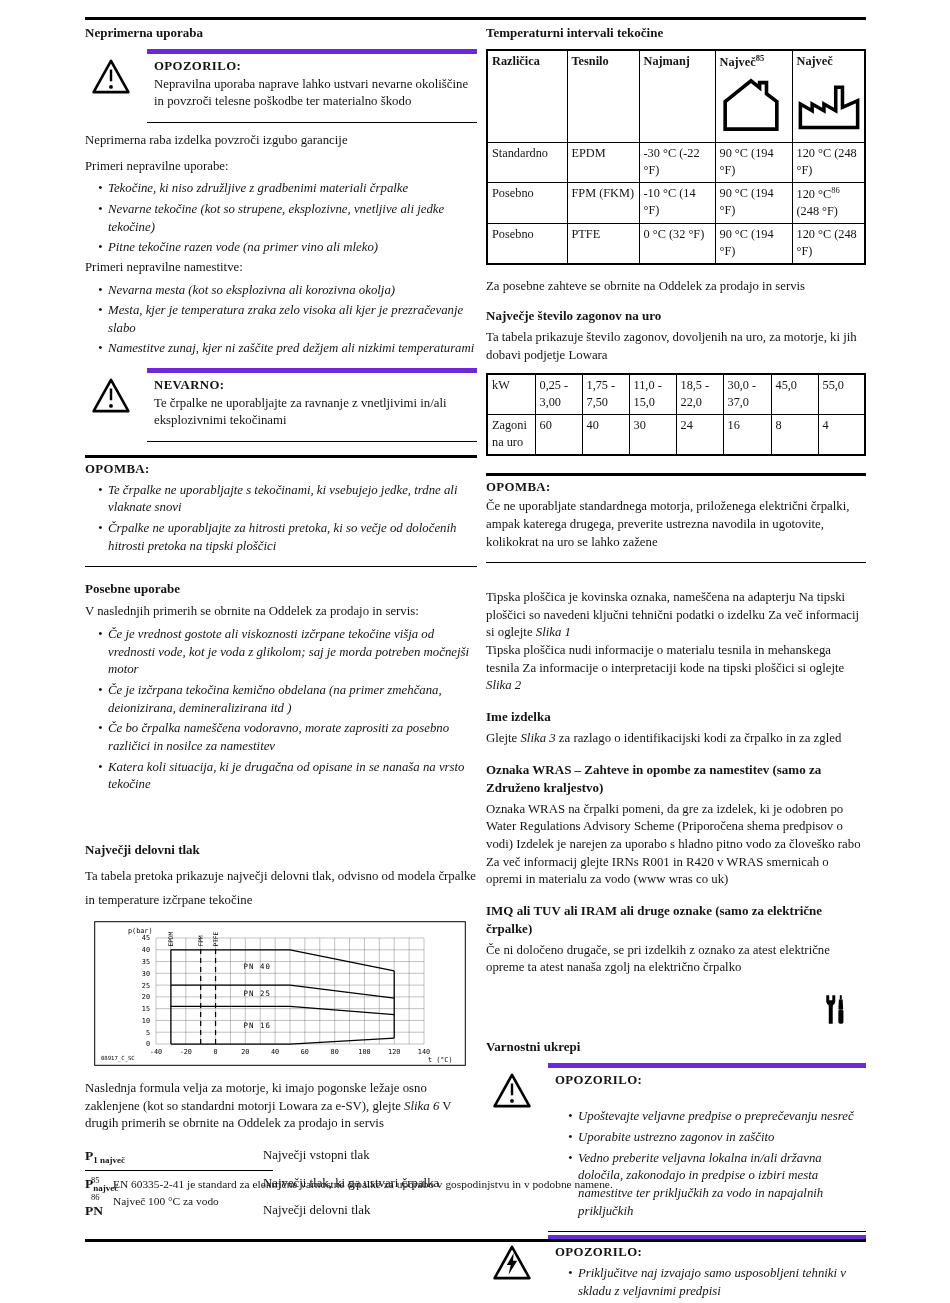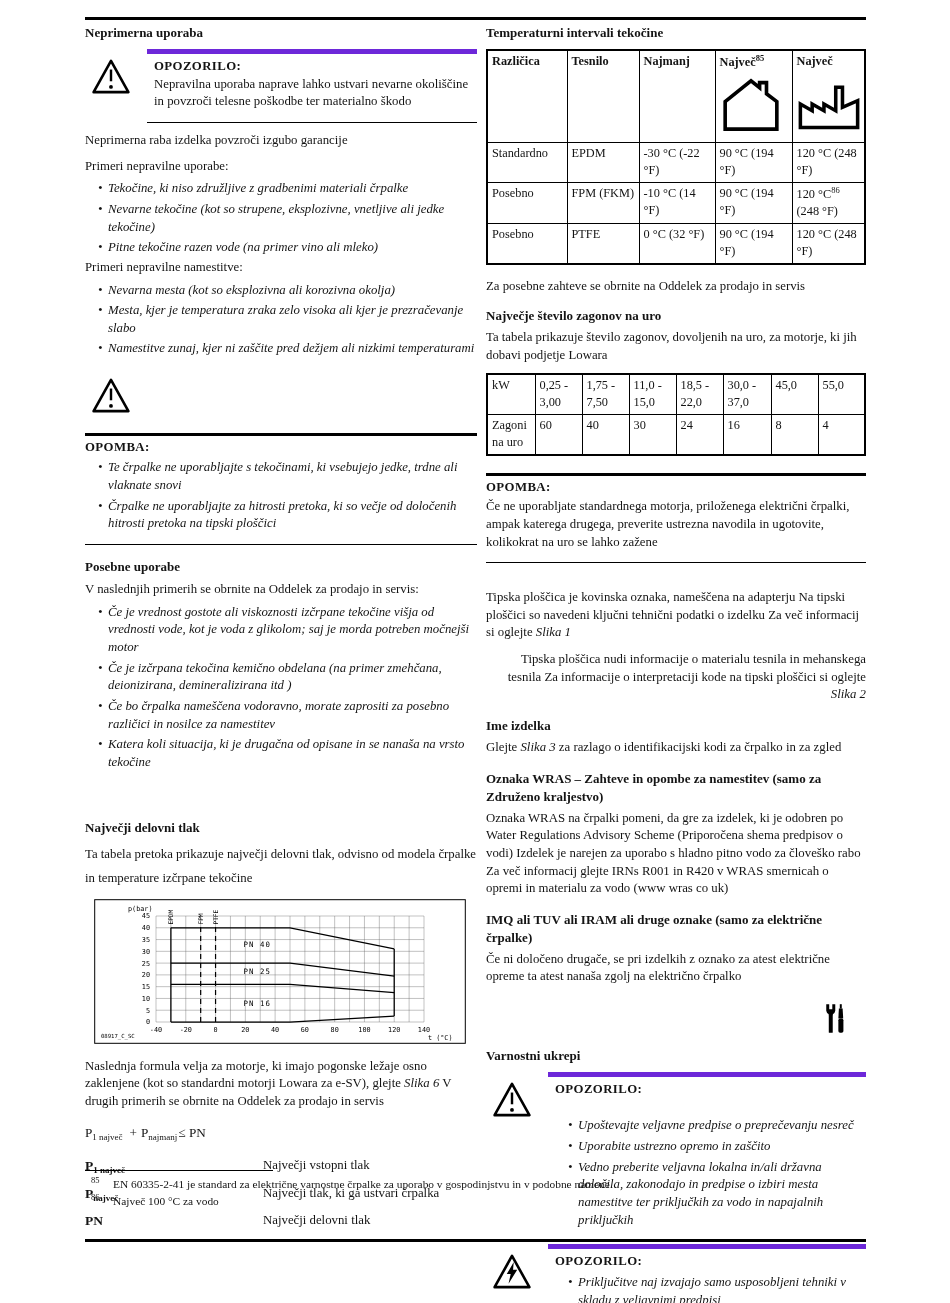--- a/index.html
+++ b/index.html
@@ -80,20 +80,24 @@
       <li>Namestitve zunaj, kjer ni zaščite pred dežjem ali nizkimi temperaturami</li>
     </ul>
 
     <div class="warnbox" style="margin-top:10px;">
       <div class="tri">
         <svg width="40" height="37" viewBox="0 0 46 42">
             <path d="M23 3 L43 39 H3 Z" fill="none" stroke="#000" stroke-width="3" stroke-linejoin="round"></path>
             <rect x="21.6" y="13" width="2.8" height="13.5" fill="#000"></rect>
             <circle cx="23" cy="33" r="2.2" fill="#000"></circle>
           </svg>
+      </div>
+      <div class="wc">
+        <div class="wtitle">NEVARNO:</div>
+        <div>Te črpalke ne uporabljajte za ravnanje z vnetljivimi in/ali eksplozivnimi tekočinami</div>
       </div>
     </div>
 
     <div class="notebox" style="margin-top:13px;">
       <div class="wtitle">OPOMBA:</div>
       <ul class="bl" style="margin-top:3px;">
         <li>Te črpalke ne uporabljajte s tekočinami, ki vsebujejo jedke, trdne ali vlaknate snovi</li>
         <li>Črpalke ne uporabljajte za hitrosti pretoka, ki so večje od določenih hitrosti pretoka na tipski ploščici</li>
       </ul>
     </div>
@@ -176,21 +180,20 @@
         <polyline points="76.88888888888889,123 76.88888888888889,28.777777777777786" fill="none" stroke="#000" stroke-width="1.25"></polyline>
         <polyline points="300.2222222222222,117.11111111111111 300.2222222222222,49.977777777777774" fill="none" stroke="#000" stroke-width="1.25"></polyline>
         <text x="163.24444444444444" y="47.62222222222222" text-anchor="middle" font-size="7.4" fill="#000" letter-spacing="1">PN 40</text>
         <text x="163.24444444444444" y="74.71111111111111" text-anchor="middle" font-size="7.4" fill="#000" letter-spacing="1">PN 25</text>
         <text x="163.24444444444444" y="106.5111111111111" text-anchor="middle" font-size="7.4" fill="#000" letter-spacing="1">PN 16</text>
         <text x="7" y="139" text-anchor="start" font-size="5.6" fill="#000">08917_C_SC</text>
       </svg>
 
     <p style="margin-top:14px;"><span>Naslednja formula velja za motorje, ki imajo pogonske ležaje osno zaklenjene (kot so standardni motorji Lowara za e-SV), glejte </span><i>Slika 6</i><span>  V drugih primerih se obrnite na Oddelek za prodajo in servis</span></p>
 
-    <p class="formula"><span>P</span><sub style="margin-right:3px;">1 največ</sub><span style="margin:0 4px;">+</span><span>P</span><sub style="margin-right:1px;">najmanj</sub><span>≤ PN</span></p>
 
     <div class="defs">
       <div class="dterm"><b>P</b><sub>1 največ</sub></div>
       <div class="ddesc">Največji vstopni tlak</div>
       <div class="dterm"><b>P</b><sub>največ</sub></div>
       <div class="ddesc">Največji tlak, ki ga ustvari črpalka</div>
       <div class="dterm"><b>PN</b><sub></sub></div>
       <div class="ddesc">Največji delovni tlak</div>
     </div>
   </div>
@@ -290,21 +293,21 @@
       </tr>
     </tbody>
       </table>
 
     <div class="notebox" style="margin-top:17px;">
       <div class="wtitle">OPOMBA:</div>
       <p style="margin-top:2px;">Če ne uporabljate standardnega motorja, priloženega električni črpalki, ampak katerega drugega, preverite ustrezna navodila in ugotovite, kolikokrat na uro se lahko zažene</p>
     </div>
 
     <p style="margin-top:26px;"><span>Tipska ploščica je kovinska oznaka, nameščena na adapterju  Na tipski ploščici so navedeni ključni tehnični podatki o izdelku  Za več informacij si oglejte </span><i>Slika 1</i><span></span></p>
-    <p style="margin-top:9px;text-align:right;"><span>Tipska ploščica nudi informacije o materialu tesnila in mehanskega tesnila  Za informacije o interpretaciji kode na tipski ploščici si oglejte </span><i>Slika 2</i><span></span></p>
+    <p style=""><span>Tipska ploščica nudi informacije o materialu tesnila in mehanskega tesnila  Za informacije o interpretaciji kode na tipski ploščici si oglejte </span><i>Slika 2</i><span></span></p>
 
     <p class="h" style="margin-top:13px;">Ime izdelka</p>
     <p style="margin-top:4px;"><span>Glejte </span><i>Slika 3</i><span> za razlago o identifikacijski kodi za črpalko in za zgled</span></p>
 
     <p class="h" style="margin-top:13px;">Oznaka WRAS – Zahteve in opombe za namestitev (samo za Združeno kraljestvo)</p>
     <p style="margin-top:4px;">Oznaka WRAS na črpalki pomeni, da gre za izdelek, ki je odobren po Water Regulations Advisory Scheme (Priporočena shema predpisov o vodi)  Izdelek je narejen za uporabo s hladno pitno vodo za človeško rabo  Za več informacij glejte IRNs R001 in R420 v WRAS smernicah o opremi in materialu za vodo (www wras co uk)</p>
 
     <p class="h" style="margin-top:13px;">IMQ ali TUV ali IRAM ali druge oznake (samo za električne črpalke)</p>
     <p style="margin-top:4px;">Če ni določeno drugače, se pri izdelkih z oznako za atest električne opreme ta atest nanaša zgolj na električno črpalko</p>
 
@@ -327,21 +330,21 @@
         <svg width="40" height="37" viewBox="0 0 46 42">
             <path d="M23 3 L43 39 H3 Z" fill="none" stroke="#000" stroke-width="3" stroke-linejoin="round"></path>
             <rect x="21.6" y="13" width="2.8" height="13.5" fill="#000"></rect>
             <circle cx="23" cy="33" r="2.2" fill="#000"></circle>
           </svg>
       </div>
       <div class="wc">
         <div class="wtitle">OPOZORILO:</div>
         <ul class="bl" style="margin-top:19px;">
           <li>Upoštevajte veljavne predpise o preprečevanju nesreč</li>
-          <li>Uporabite ustrezno opremo in zaščito</li>
+          <li>Uporabite ustrezno zagonov in zaščito</li>
           <li>Vedno preberite veljavna lokalna in/ali državna določila, zakonodajo in predpise o izbiri mesta namestitve ter priključkih za vodo in napajalnih priključkih</li>
         </ul>
       </div>
     </div>
 
     <div class="warnbox" style="margin-top:3px;">
       <div class="tri">
         <svg width="40" height="37" viewBox="0 0 46 42">
             <path d="M23 3 L43 39 H3 Z" fill="none" stroke="#000" stroke-width="3" stroke-linejoin="round"></path>
             <polygon points="25,10 17,24 21.5,24 19,35 29,19 24.2,19" fill="#000"></polygon>

